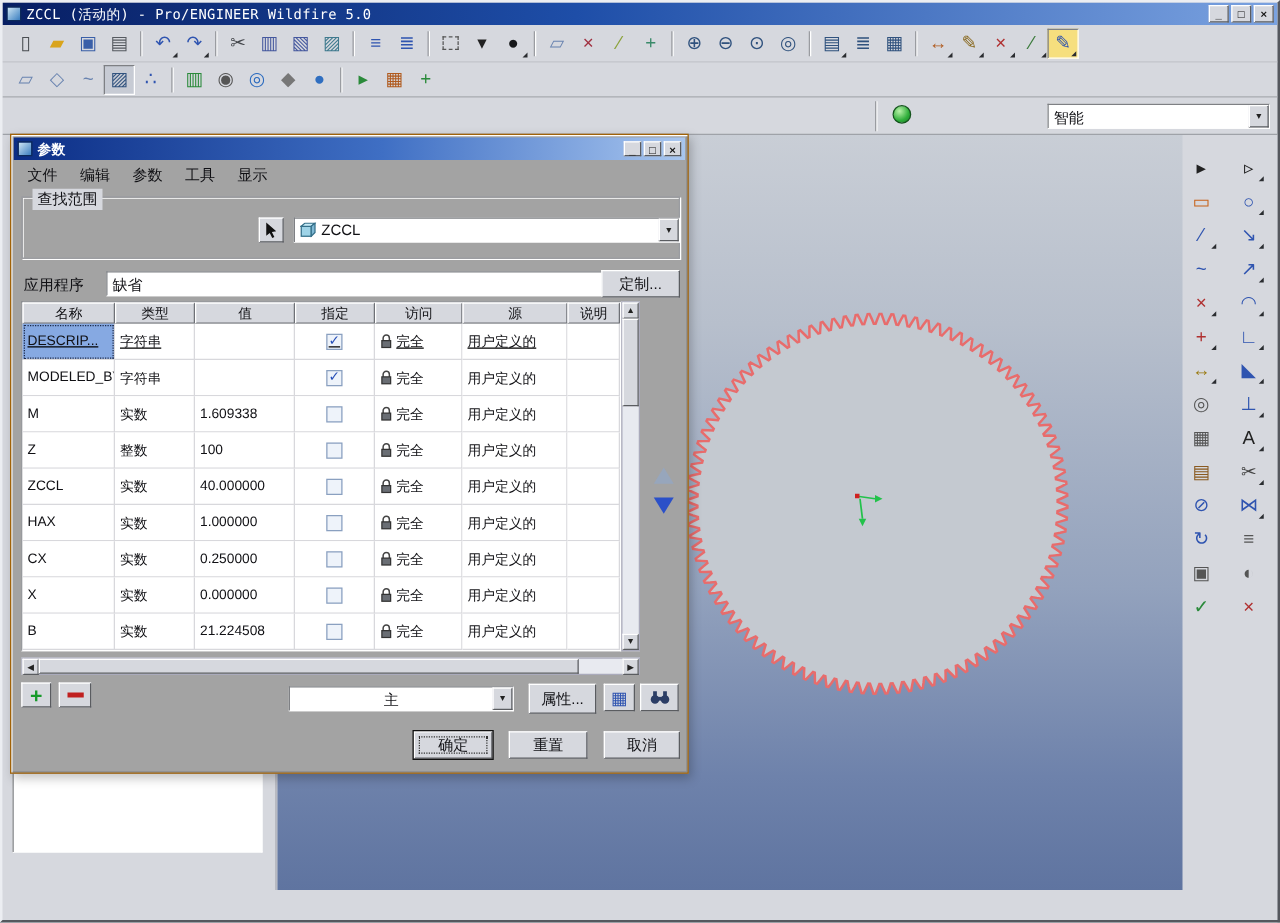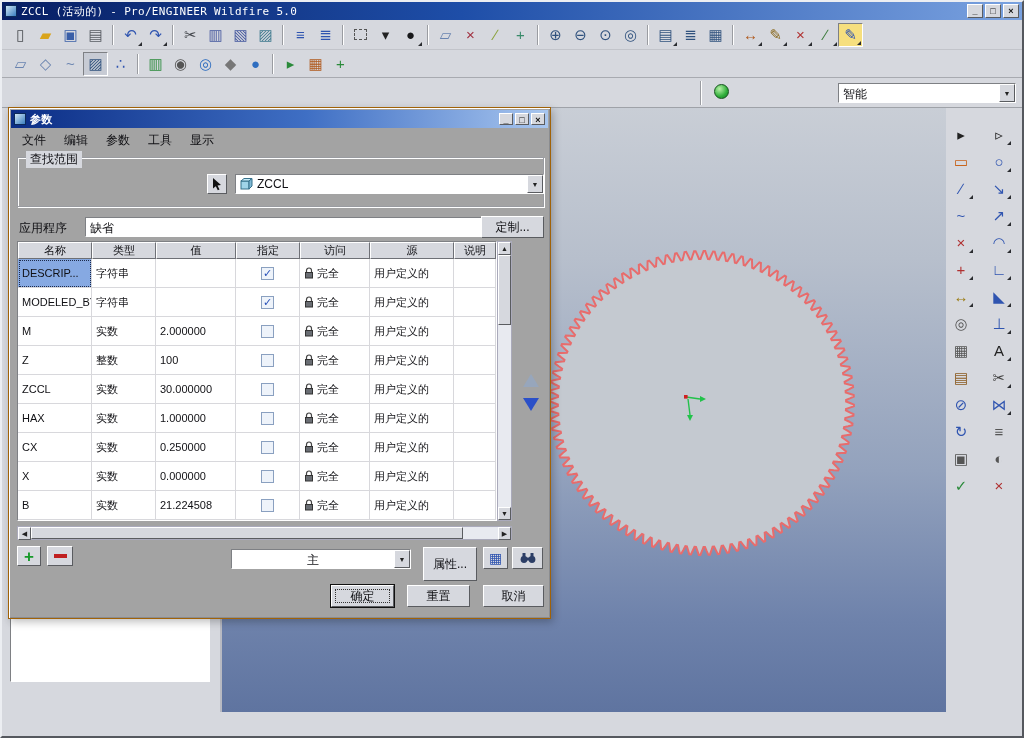--- a/index.html
+++ b/index.html
@@ -456,21 +456,21 @@
       <div class="thead" style="grid-template-columns: 74px 64px 80px 64px 70px 84px 42px;">
           <div class="th">名称</div>
           <div class="th">类型</div>
           <div class="th">值</div>
           <div class="th">指定</div>
           <div class="th">访问</div>
           <div class="th">源</div>
           <div class="th">说明</div>
         </div>
       <div>
-          <div class="trow" style="grid-template-columns: 74px 64px 80px 64px 70px 84px 42px;">
+          <div class="trow" style="grid-template-columns: 74px 64px 80px 64px 70px 84px 42px; text-decoration: underline;">
             <div class="tc namesel">DESCRIP...</div>
             <div class="tc">字符串</div>
             <div class="tc"></div>
             <div class="tc center">
               <span class="cb">✓</span>
             </div>
             <div class="tc">
               <span class="lockico">
                 <svg width="10" height="12" viewBox="0 0 10 12">
                   <path d="M2.5 5.5V3.5a2.5 2.5 0 0 1 5 0v2" fill="none" stroke="#444" stroke-width="1.2"></path>
@@ -497,21 +497,21 @@
                 </svg>
               </span>
               <span>完全</span>
             </div>
             <div class="tc">用户定义的</div>
             <div class="tc"></div>
           </div>
           <div class="trow" style="grid-template-columns: 74px 64px 80px 64px 70px 84px 42px;">
             <div class="tc">M</div>
             <div class="tc">实数</div>
-            <div class="tc">2.000000</div>
+            <div class="tc">1.609338</div>
             <div class="tc center">
               <span class="cb"></span>
             </div>
             <div class="tc">
               <span class="lockico">
                 <svg width="10" height="12" viewBox="0 0 10 12">
                   <path d="M2.5 5.5V3.5a2.5 2.5 0 0 1 5 0v2" fill="none" stroke="#444" stroke-width="1.2"></path>
                   <rect x="1.5" y="5.5" width="7" height="5.5" fill="#6a6e74" stroke="#333"></rect>
                 </svg>
               </span>
@@ -535,21 +535,21 @@
                 </svg>
               </span>
               <span>完全</span>
             </div>
             <div class="tc">用户定义的</div>
             <div class="tc"></div>
           </div>
           <div class="trow" style="grid-template-columns: 74px 64px 80px 64px 70px 84px 42px;">
             <div class="tc">ZCCL</div>
             <div class="tc">实数</div>
-            <div class="tc">30.000000</div>
+            <div class="tc">40.000000</div>
             <div class="tc center">
               <span class="cb"></span>
             </div>
             <div class="tc">
               <span class="lockico">
                 <svg width="10" height="12" viewBox="0 0 10 12">
                   <path d="M2.5 5.5V3.5a2.5 2.5 0 0 1 5 0v2" fill="none" stroke="#444" stroke-width="1.2"></path>
                   <rect x="1.5" y="5.5" width="7" height="5.5" fill="#6a6e74" stroke="#333"></rect>
                 </svg>
               </span>
@@ -657,21 +657,21 @@
     </span>
     <span class="btn" style="position:absolute;left:38px;top:438px;width:26px;height:20px;">
       <span class="minusbar"></span>
     </span>
 
     <span class="combo" style="position:absolute;left:222px;top:441px;width:180px;">
       <span class="cval" style="text-align:center;">主</span>
       <span class="cbtn">▼</span>
     </span>
 
-    <span class="btn" style="position:absolute;left:414px;top:439px;width:54px;height:34px;">属性...</span>
+    <span class="btn" style="position:absolute;left:414px;top:439px;width:54px;height:24px;">属性...</span>
 
     <span class="btn" style="position:absolute;left:474px;top:439px;width:25px;height:22px;">
       <span style="color:#2f54b0;font-size:14px;">▦</span>
     </span>
     <span class="btn" style="position:absolute;left:503px;top:439px;width:31px;height:22px;">
       <svg width="16" height="12" viewBox="0 0 16 12">
         <circle cx="4" cy="7.5" r="3.4" fill="#2c3e66"></circle>
           <circle cx="12" cy="7.5" r="3.4" fill="#2c3e66"></circle>
         <rect x="6" y="5.5" width="4" height="3" fill="#2c3e66"></rect>
         <rect x="2.5" y="1" width="3" height="4" fill="#2c3e66"></rect>

